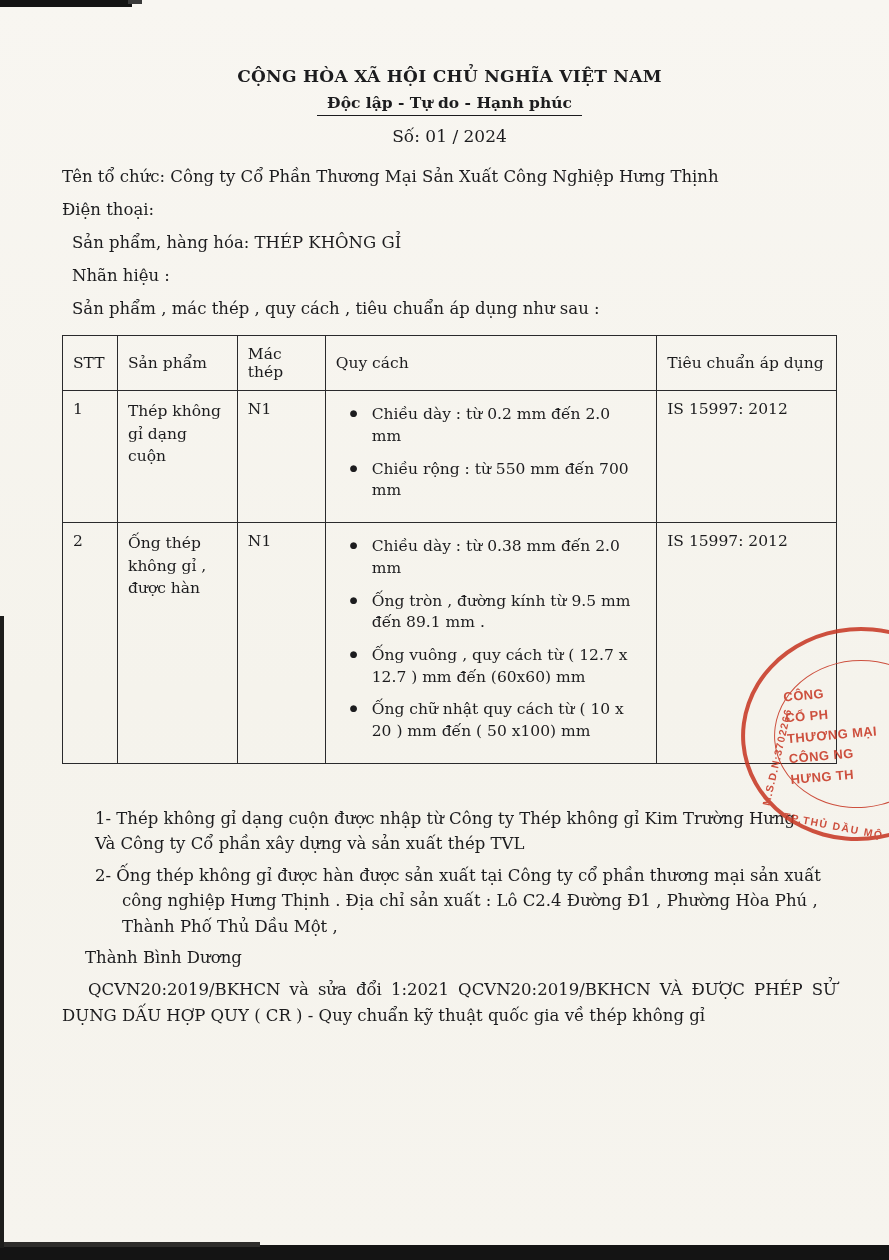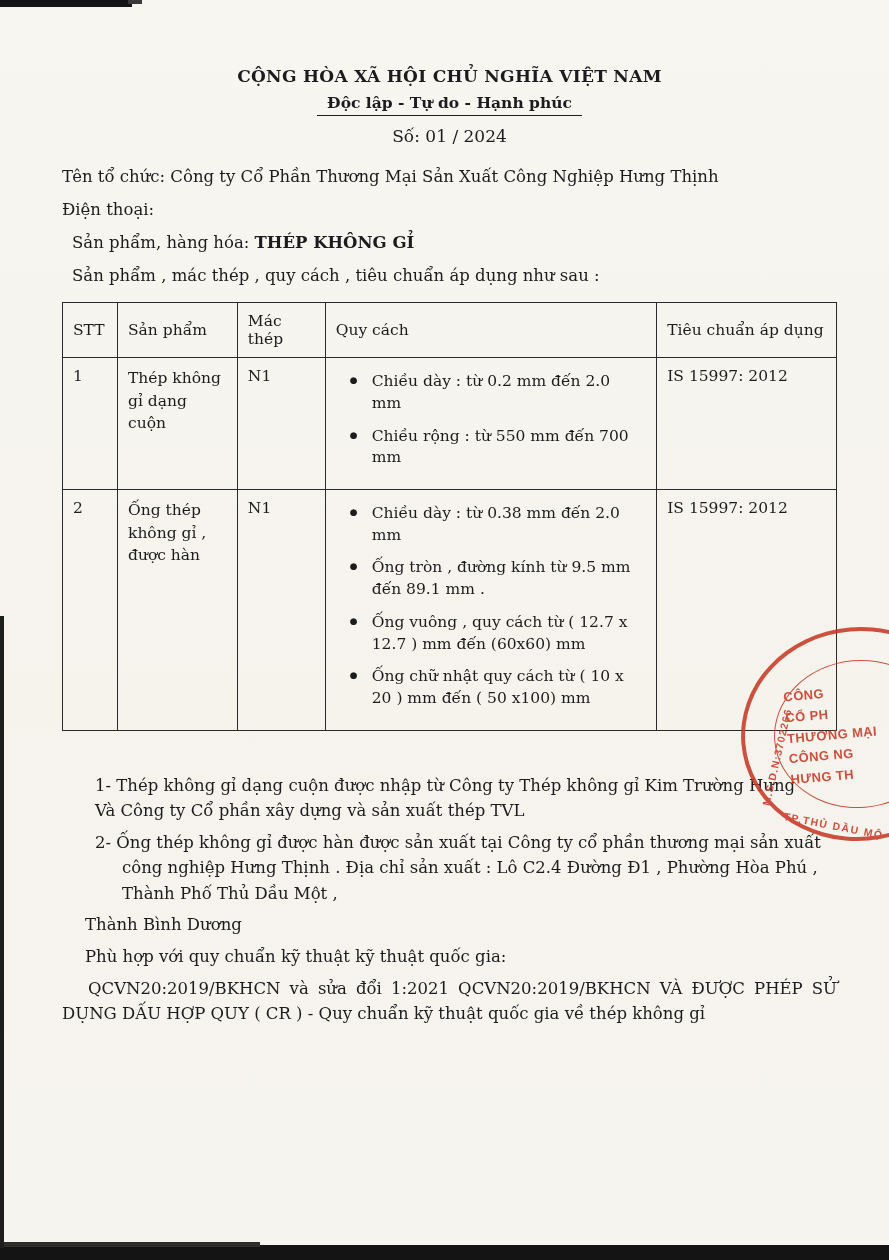--- a/index.html
+++ b/index.html
@@ -30,21 +30,21 @@
   .nat2{text-align:center;font-weight:bold;font-size:15.5px;margin-top:7px;}
   .nat2 .underl{border-bottom:1.6px solid #1c1c1e;padding:0 10px 3px 10px;}
 
   .doc-title{text-align:center;font-weight:bold;font-size:21.5px;letter-spacing:.4px;margin:40px 0 0 0;}
   .doc-no{text-align:center;font-size:17px;margin-top:14px;}
 
   .body-text{margin-top:18px;font-size:16.5px;line-height:1.52;}
   .para{margin:0 0 8px 0;}
   .para.addr{width:745px;}
   .para.indent{margin-left:10px;}
-  .bold{font-weight:bold;}
+  .bold{font-weight:normal;}
 
   table.spec{
     border-collapse:collapse;
     width:775px;
     margin-top:14px;
     font-size:15.5px;
   }
   table.spec th, table.spec td{
     border:1.4px solid #2a2a2c;
     vertical-align:top;
@@ -112,20 +112,21 @@
     <div class="nat2">
       <span class="underl">Độc lập - Tự do - Hạnh phúc</span>
     </div>
 
     <div class="doc-no">Số: 01 / 2024</div>
 
     <div class="body-text">
       <p class="para">Tên tổ chức: Công ty Cổ Phần Thương Mại Sản Xuất Công Nghiệp Hưng Thịnh</p>
       <p class="para">Điện thoại:</p>
       <p class="para indent"><span>Sản phẩm, hàng hóa: </span><span class="bold">THÉP KHÔNG GỈ</span></p>
+      <p class="para indent">Nhãn hiệu :</p>
       <p class="para indent">Sản phẩm , mác thép , quy cách , tiêu chuẩn áp dụng như sau :</p>
     </div>
 
     <table class="spec">
       <colgroup>
         <col class="c-stt">
           <col class="c-sp">
           <col class="c-mt">
           <col class="c-qc">
           <col class="c-tc">
@@ -166,21 +167,20 @@
           </td>
           <td class="tc">IS 15997: 2012</td>
         </tr>
       </tbody>
     </table>
 
     <div class="notes">
       <p class="note1">1- Thép không gỉ dạng cuộn được nhập từ Công ty Thép không gỉ Kim Trường Hưng Và Công ty Cổ phần xây dựng và sản xuất thép TVL</p>
       <p class="note2">2- Ống thép không gỉ được hàn được sản xuất tại Công ty cổ phần thương mại sản xuất công nghiệp Hưng Thịnh . Địa chỉ sản xuất : Lô C2.4 Đường Đ1 , Phường Hòa Phú , Thành Phố Thủ Dầu Một ,</p>
       <p class="note-plain">Thành Bình Dương</p>
-      <p class="note-plain">Phù hợp với quy chuẩn kỹ thuật kỹ thuật quốc gia:</p>
       <p class="note-final">QCVN20:2019/BKHCN  và  sửa  đổi  1:2021  QCVN20:2019/BKHCN  VÀ  ĐƯỢC PHÉP SỬ DỤNG DẤU HỢP QUY ( CR ) -  Quy chuẩn kỹ thuật quốc gia về thép không gỉ</p>
     </div>
 
   </div>
 
   <div class="stamp">
     <div class="stamp-ring-outer"></div>
     <div class="stamp-ring-inner"></div>
     <div class="stamp-arc-left">M.S.D.N:3702266</div>
     <div class="stamp-lines">

